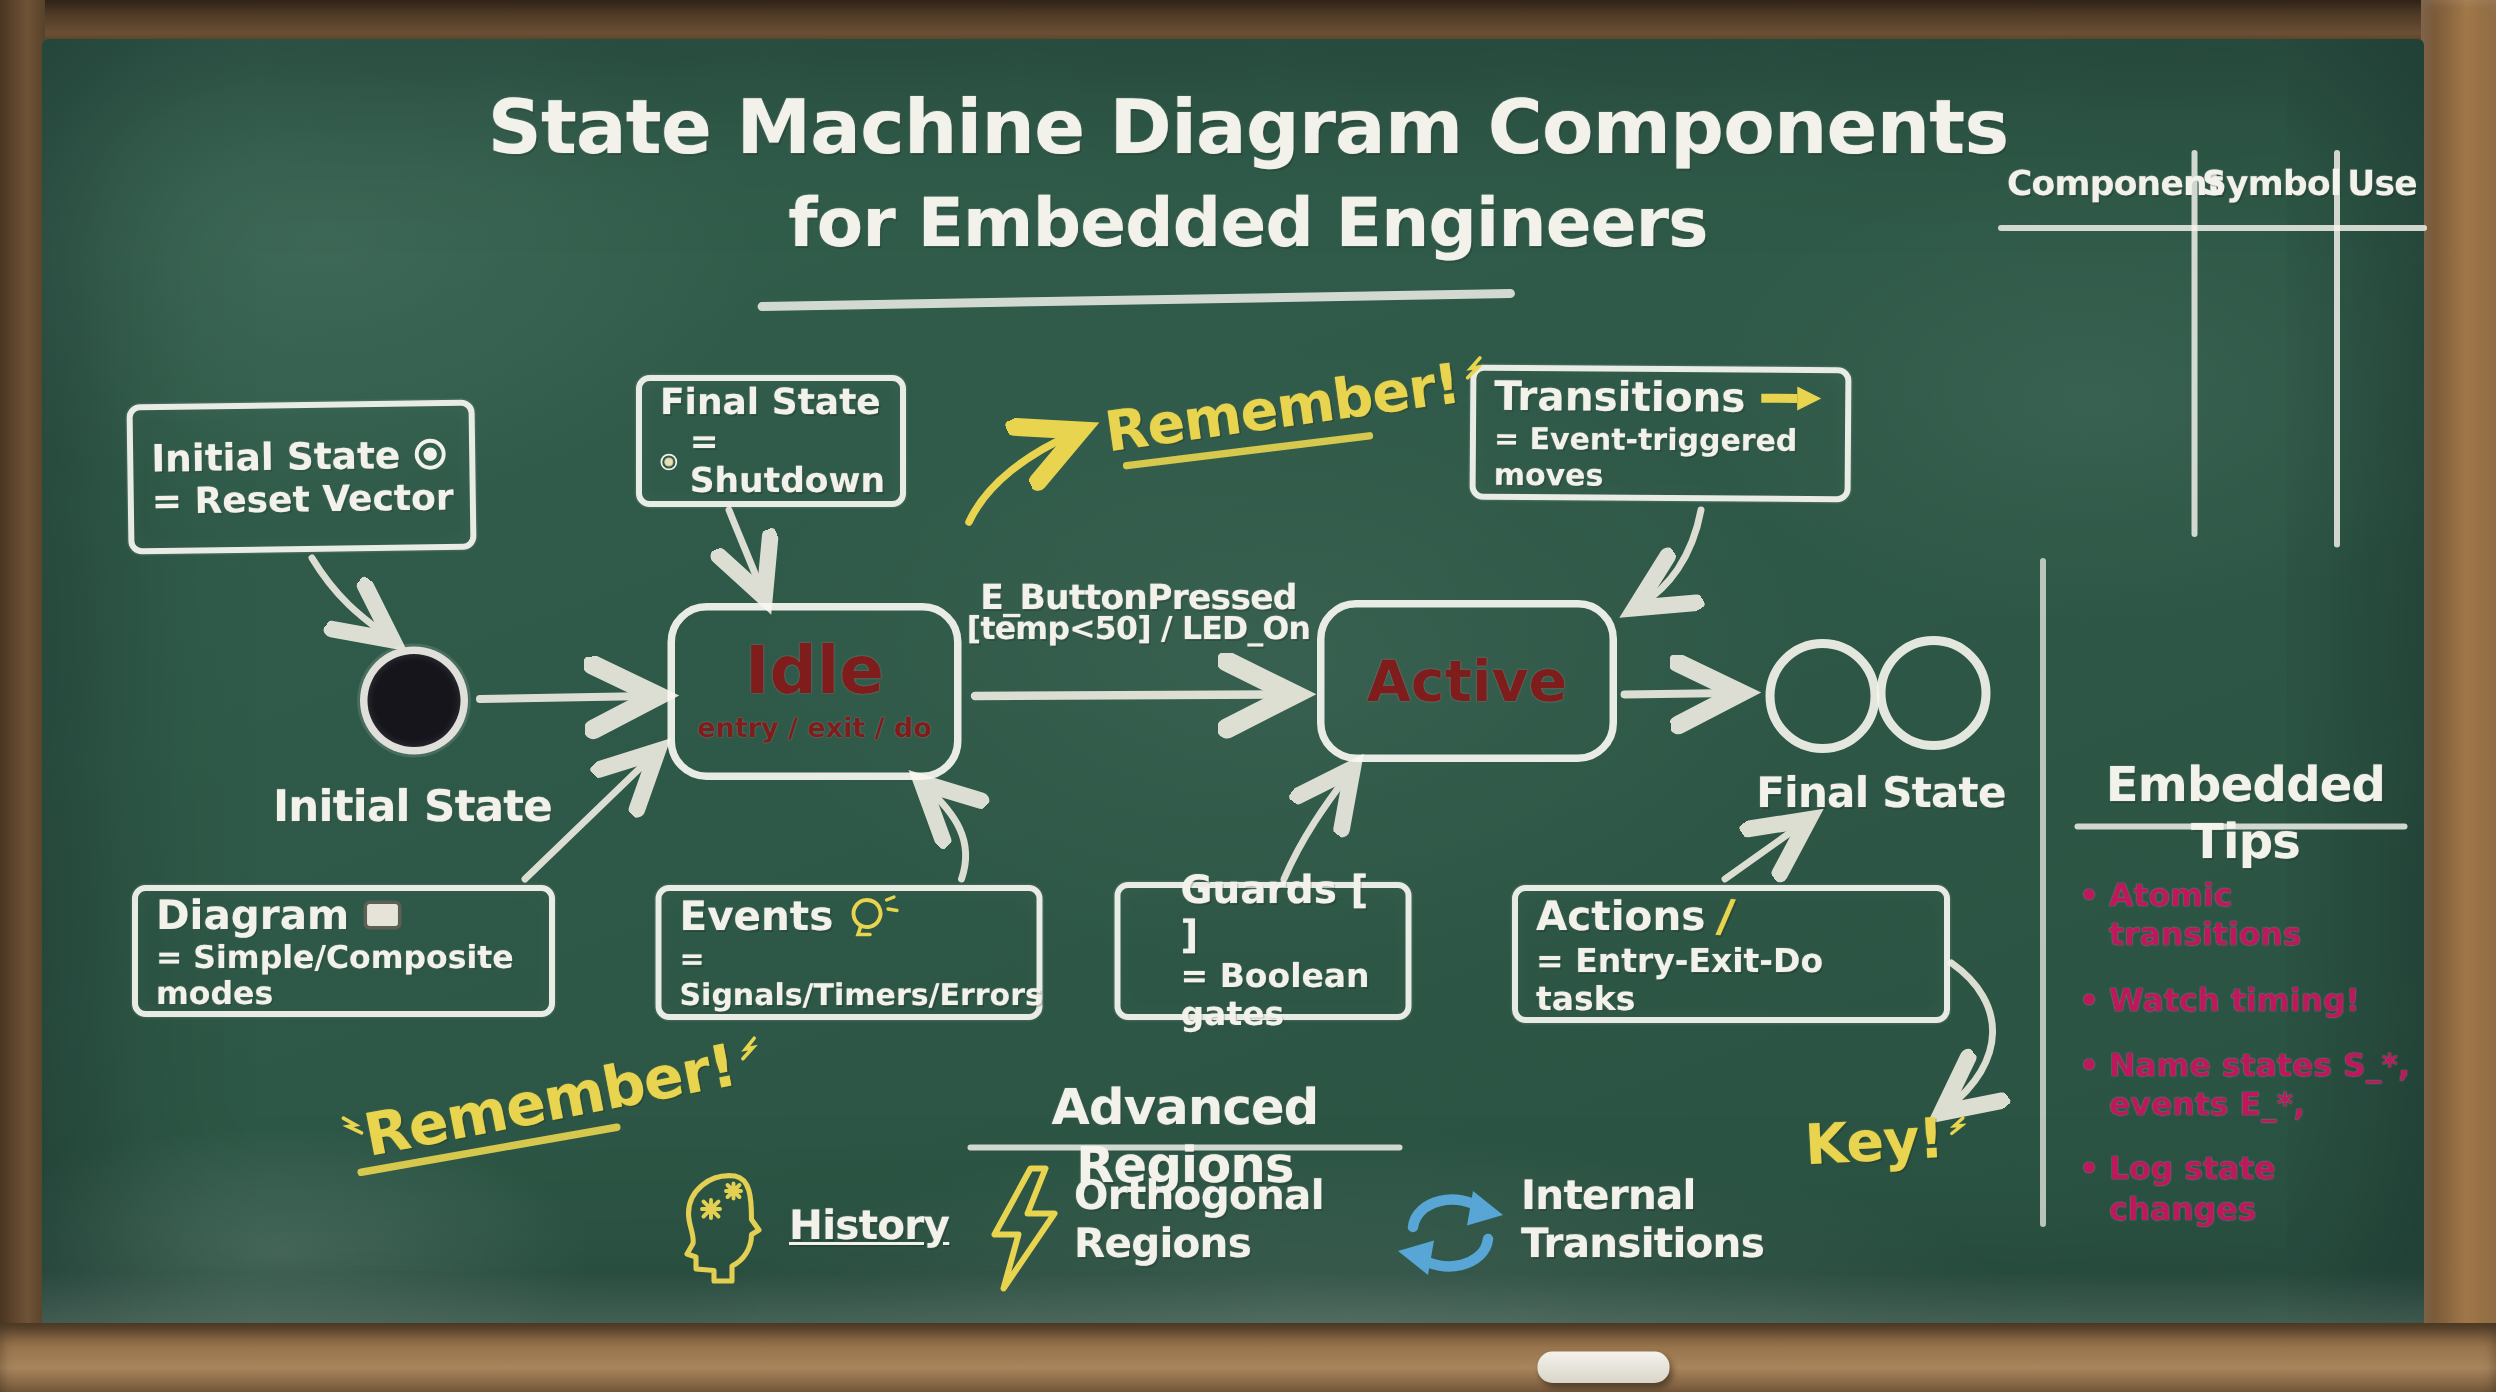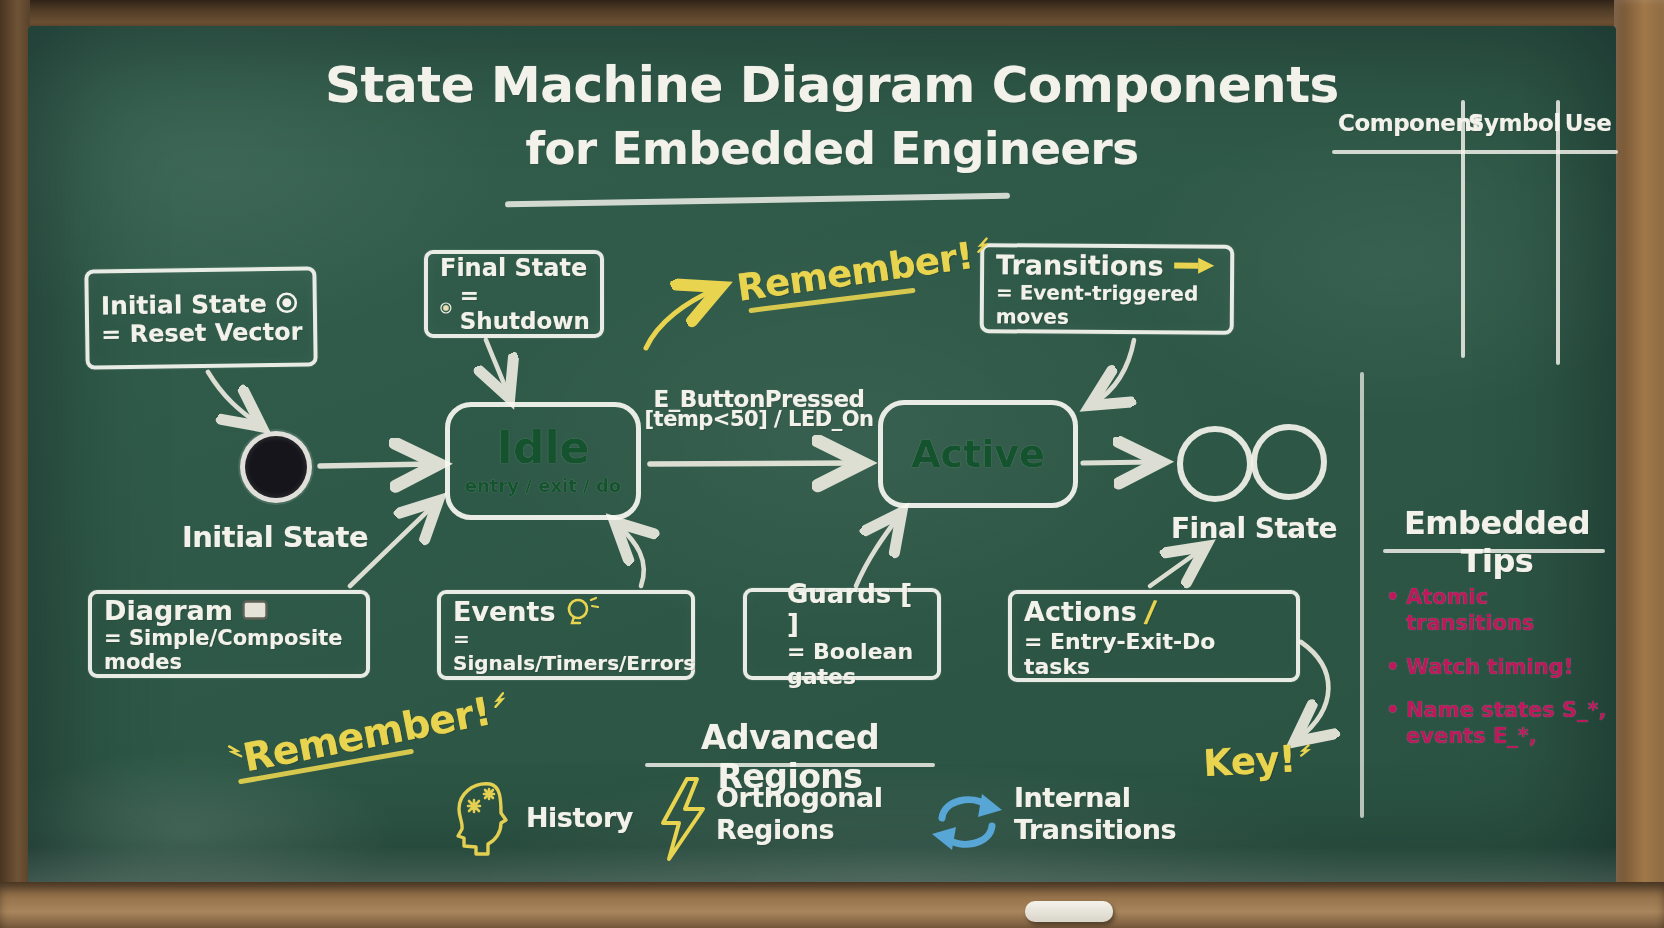--- a/index.html
+++ b/index.html
@@ -85,21 +85,21 @@
   .b-actions .t { font-size:27px; } .b-actions .s { font-size:22px; }
   .slash { font-size:30px; transform:rotate(6deg); }
 
   
   .init-dot { position:absolute; left:240px; top:431px; width:72px; height:72px;
               background:#15151b; border:5px solid rgba(242,241,234,.92); border-radius:50%;
               box-shadow:0 0 0 2px rgba(255,255,255,.12), inset 0 0 6px rgba(255,255,255,.15); }
   .init-label { left:162px; top:520px; width:226px; font-size:29px; }
   .state-box { position:absolute; border:5px solid rgba(248,248,242,.92); border-radius:26px;
                display:flex; flex-direction:column; align-items:center; justify-content:center;
-               color:#14532d; text-shadow:0 0 1px rgba(255,255,255,.4); }
+               color:#7f1d1d; text-shadow:0 0 1px rgba(255,255,255,.4); }
   .idle-box { left:445px; top:402px; width:196px; height:118px; }
   .idle-name { font-size:44px; line-height:1; }
   .idle-detail { font-size:18px; margin-top:5px; }
   .active-box { left:878px; top:400px; width:200px; height:108px; }
   .active-name { font-size:38px; }
   .fcircle { position:absolute; width:76px; height:76px; border:6px solid rgba(244,243,236,.92);
              border-radius:50%; }
   .fc1 { left:1177px; top:426px; } .fc2 { left:1251px; top:424px; }
   .final-label { left:1155px; top:512px; width:198px; font-size:28px; }
   .ev1 { left:645px; top:386px; width:228px; font-size:23px; }
@@ -111,21 +111,21 @@
   .tips-list { position:absolute; left:1386px; top:584px; width:232px; }
   .tip { position:relative; color:#be185d; font-size:21px; line-height:1.25;
          padding-left:20px; margin-bottom:17px;
          text-shadow:0 0 1px rgba(255,255,255,.4); }
   .tip::before { content:"•"; position:absolute; left:0; top:0; }
 
   
   .adv-head { left:628px; top:718px; width:324px; font-size:33px; }
   .adv-under { left:645px; top:763px; width:290px; height:4px; }
   .feat-label { font-size:27px; line-height:1.2; }
-  .l-history { left:526px; top:802px; }
+  .l-history { left:526px; top:802px;text-decoration:underline; }
   .l-orth    { left:716px; top:782px; }
   .l-intern  { left:1014px; top:782px; }
   .icon-abs { position:absolute; }
 
   
   .rem-top { left:735px; top:236px; font-size:37px; transform:rotate(-8deg); }
   .rem-top-under { left:748px; top:298px; width:168px; height:5px; transform:rotate(-7deg); }
   .rem-bot { left:222px; top:698px; font-size:39px; transform:rotate(-11deg); }
   .rem-bot-under { left:237px; top:764px; width:178px; height:5px; transform:rotate(-10deg); }
   .key-note { left:1203px; top:726px; font-size:37px; transform:rotate(-3deg); }
@@ -285,20 +285,22 @@
         <path d="M2,12 L9,7 L4,7 L10,2" fill="none" stroke="#e9d44f" stroke-width="2.2" stroke-linecap="round"></path>
       </svg></span></div>
 
 <div class="chalk center tips-head">Embedded Tips</div>
 <div class="cline tips-under"></div>
 <div class="tips-list">
   <div class="tip preline">Atomic transitions</div>
   <div class="tip preline">Watch timing!</div>
   <div class="tip preline">Name states S_*,
 events E_*,</div>
+  <div class="tip preline">Log state
+changes</div>
 </div>
 
 <div class="chalk center adv-head">Advanced Regions</div>
 <div class="cline adv-under"></div>
 
 <svg class="icon-abs" style="left:440px; top:778px;" width="80" height="80" viewBox="0 0 64 80">
   <path d="M42,6 C25,4 11,16 11,31 C11,39 15,45 14,51 L10,58 L16,60 L16,68 L28,69 L28,76 L40,76 L40,66 C48,62 53,54 53,45 L58,42 L53,35 C53,20 52,8 42,6 Z" fill="none" stroke="#e3cf52" stroke-width="3.4" stroke-linejoin="round"></path>
   <g stroke="#e3cf52" stroke-width="2.6" stroke-linecap="round">
     <path d="M20,28 L32,28 M26,22 L26,34 M21,23 L31,33 M31,23 L21,33"></path>
     <path d="M36,16 L46,16 M41,11 L41,21 M37,12 L45,20 M45,12 L37,20"></path>

